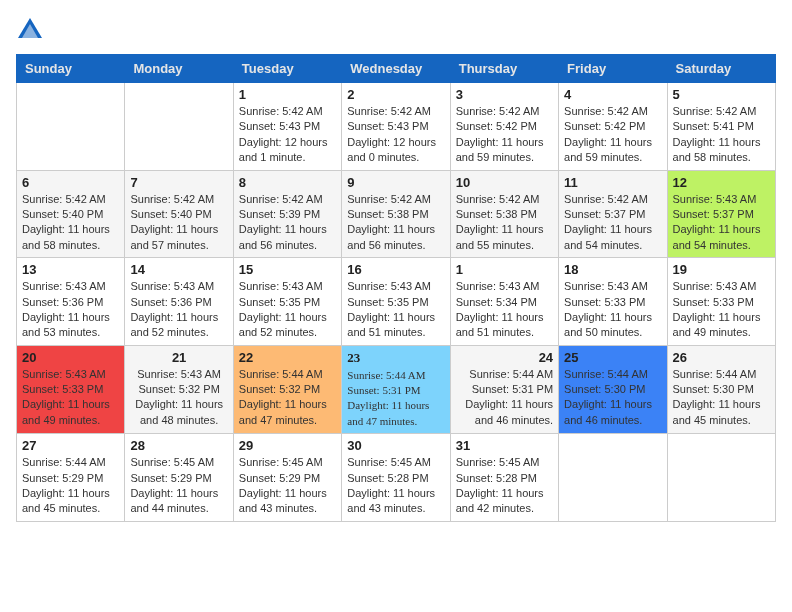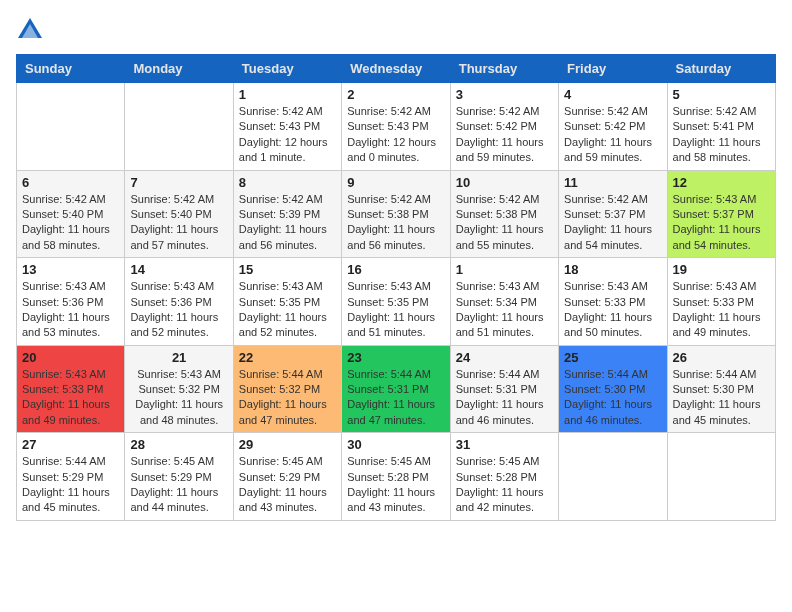--- a/index.html
+++ b/index.html
@@ -252,27 +252,27 @@
           <div class="cell-text" style="white-space: pre-line;">Sunrise: 5:43 AM
 Sunset: 5:32 PM
 Daylight: 11 hours and 48 minutes.</div>
         </td>
         <td style="background: #fdba74;">
           <span class="day-number">22</span>
           <div class="cell-text" style="white-space: pre-line;">Sunrise: 5:44 AM
 Sunset: 5:32 PM
 Daylight: 11 hours and 47 minutes.</div>
         </td>
-        <td style="background: #22c55e;">
+        <td style="background: #7dd3fc; font-family: Liberation Serif, serif;">
           <span class="day-number">23</span>
           <div class="cell-text" style="white-space: pre-line;">Sunrise: 5:44 AM
 Sunset: 5:31 PM
 Daylight: 11 hours and 47 minutes.</div>
         </td>
-        <td style="background: rgb(245, 245, 245);">
+        <td style="background: rgb(245, 245, 245); text-align: right;">
           <span class="day-number">24</span>
           <div class="cell-text" style="white-space: pre-line;">Sunrise: 5:44 AM
 Sunset: 5:31 PM
 Daylight: 11 hours and 46 minutes.</div>
         </td>
         <td style="background: #3b82f6;">
           <span class="day-number">25</span>
           <div class="cell-text" style="white-space: pre-line;">Sunrise: 5:44 AM
 Sunset: 5:30 PM
 Daylight: 11 hours and 46 minutes.</div>

